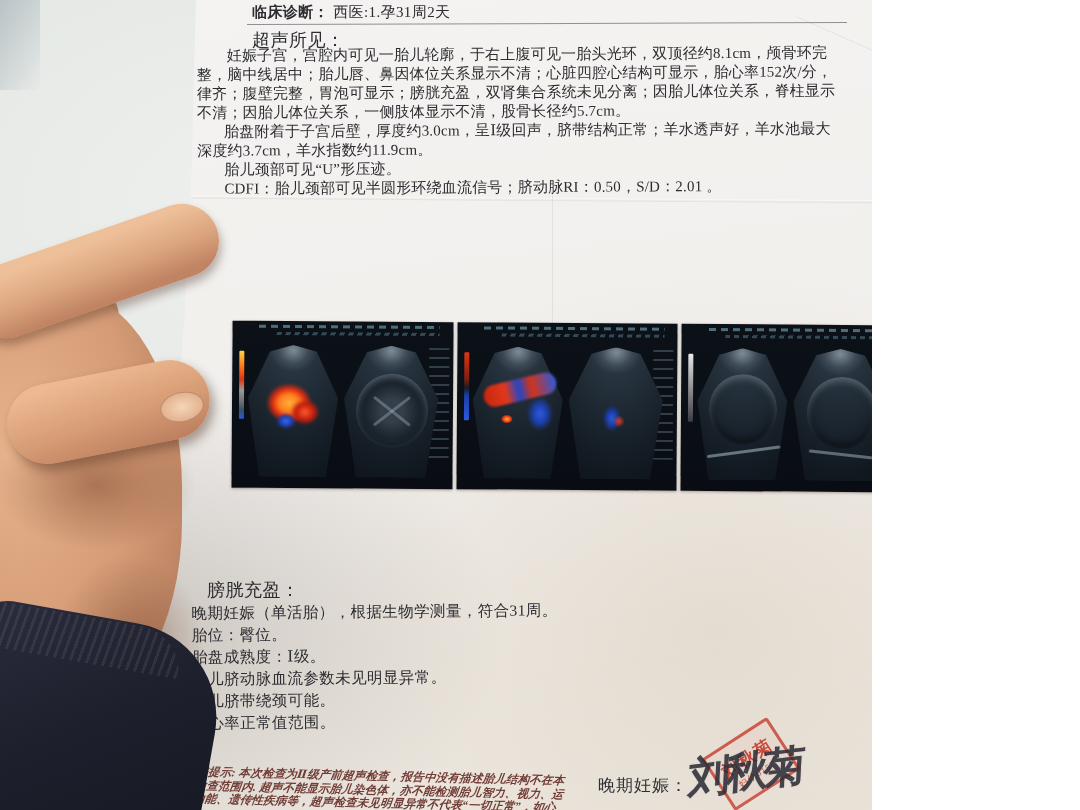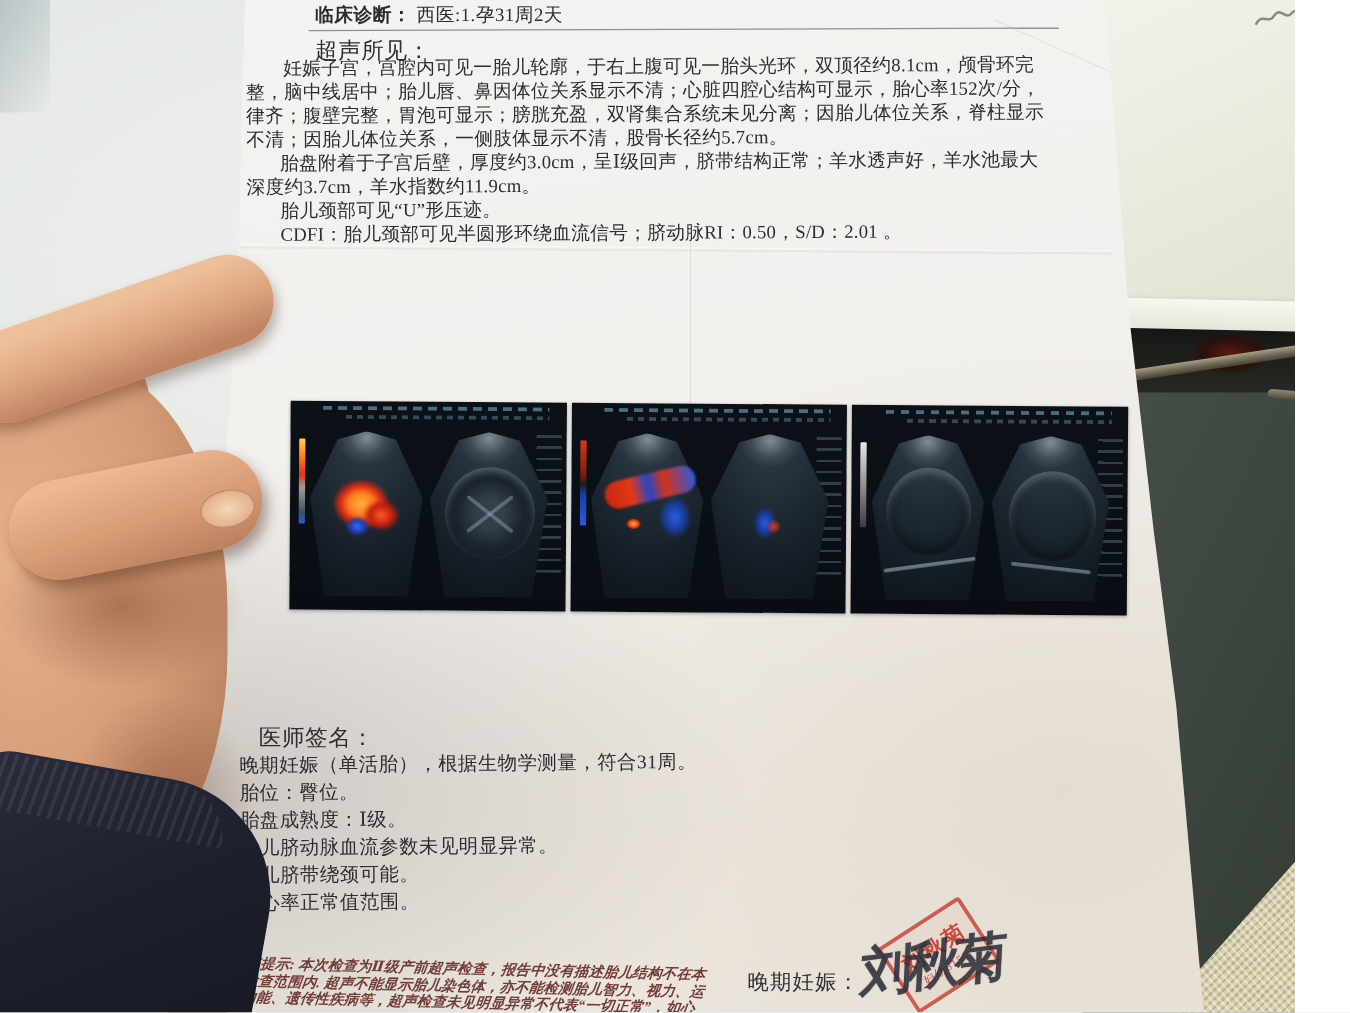--- a/index.html
+++ b/index.html
@@ -1,17 +1,17 @@
 <!DOCTYPE html>
 <html><head>
 <meta charset="utf-8">
 <style>
   * { margin:0; padding:0; box-sizing:border-box; }
   html,body { width:1080px; height:810px; overflow:hidden; }
-  #scene { position:relative; width:1036px; height:810px; overflow:hidden;
+  #scene { position:relative; width:872px; height:810px; overflow:hidden;
            font-family:"Liberation Serif","DejaVu Serif",serif; background:#e2e5e2; }
 
   
   .bg-table { position:absolute; inset:0;
     background: radial-gradient(120% 90% at 30% 25%, #eef0ed 0%, #e3e7e4 45%, #d4d9d6 80%, #c9cfcc 100%); }
   .bg-table-corner { position:absolute; left:0; top:0; width:40px; height:90px;
     background:linear-gradient(120deg,#b9c3c6, rgba(185,195,198,0)); }
   .bg-bench { position:absolute; left:868px; top:-6px; width:218px; height:262px;
     background:linear-gradient(155deg,#f1f3eb 0%, #e7ebdd 55%, #dde2d2 100%); }
   .bg-bench-lip { position:absolute; left:876px; top:240px; width:210px; height:24px;
@@ -248,21 +248,21 @@
         <div class="us-menu"></div>
         <div class="fan fan-l"></div>
         <div class="fan fan-r"></div>
         <div class="p3-head p3-h1"></div>
         <div class="p3-head p3-h2"></div>
         <div class="p3-streak1"></div>
         <div class="p3-streak2"></div>
       </div>
     </div>
 
-    <div class="sec-title impression-title doc-text">医师签名：</div>
+    <div class="sec-title impression-title doc-text">膀胱充盈：</div>
     <div class="impression doc-text">
       <div>晚期妊娠（单活胎），根据生物学测量，符合31周。</div>
       <div>胎位：臀位。</div>
       <div>胎盘成熟度：Ⅰ级。</div>
       <div>胎儿脐动脉血流参数未见明显异常。</div>
       <div>胎儿脐带绕颈可能。</div>
       <div>胎心率正常值范围。</div>
     </div>
 
     <div class="footnote">

